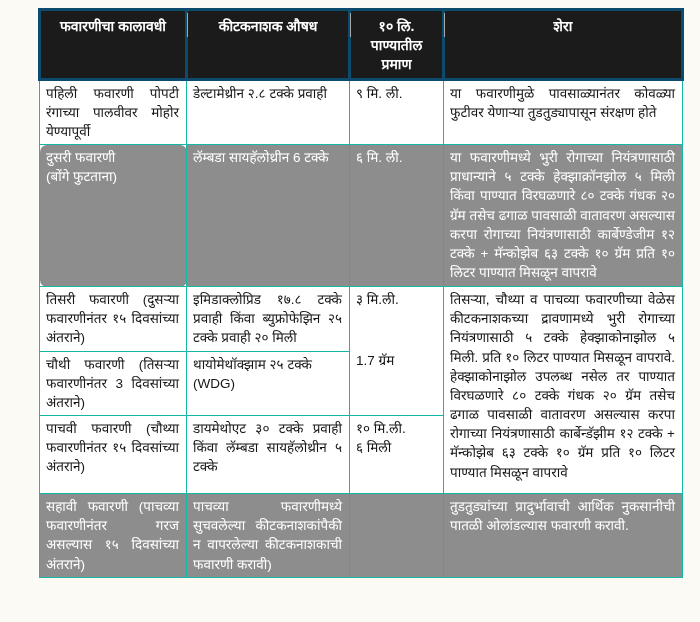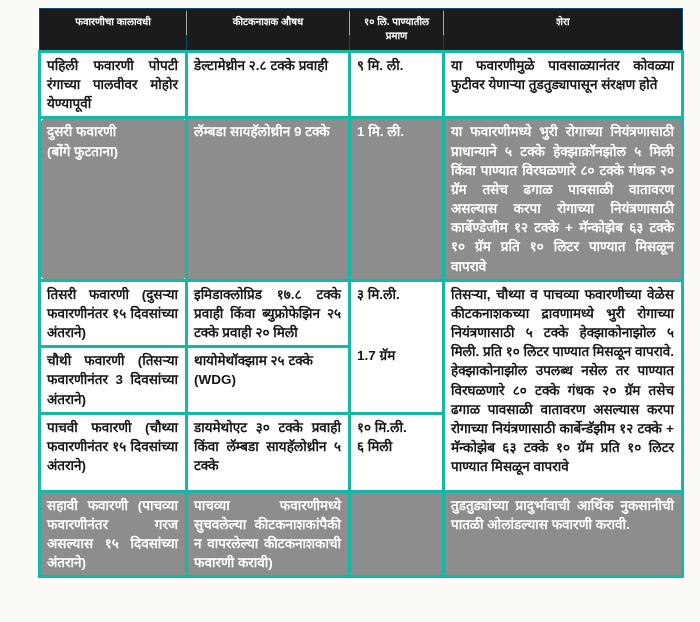--- a/index.html
+++ b/index.html
@@ -35,32 +35,31 @@
     background: #ffffff;
     font-size: 13.5px;
     line-height: 1.42;
   }
   .schedule-table col.c1 { width: 147px; }
   .schedule-table col.c2 { width: 163px; }
   .schedule-table col.c3 { width: 94px;  }
   .schedule-table col.c4 { width: 239px; }
 
   .schedule-table td {
-    border: 3px solid #14b8a6;
+    border: 1px solid #14b8a6;
     vertical-align: top;
     padding: 3px 7px 3px 6px;
     word-wrap: break-word;
-    font-weight: bold;
   }
   .schedule-table th {
     background: #1b1b1b;
     color: #ffffff;
-    border: 1px solid #0c4a6e;
+    border: 3px solid #0c4a6e;
     font-weight: bold;
-    font-size: 10px;
+    font-size: 14px;
     text-align: center;
     vertical-align: top;
     padding: 6px 4px 4px 4px;
     position: relative;
     line-height: 1.35;
   }
   .schedule-table th.sep::before {
     content: "";
     position: absolute;
     left: -1px;
@@ -109,22 +108,22 @@
       <tr class="r1">
         <td class="justify">पहिली फवारणी पोपटी रंगाच्या पालवीवर मोहोर येण्यापूर्वी</td>
         <td>डेल्टामेथ्रीन २.८ टक्के प्रवाही</td>
         <td>९ मि. ली.</td>
         <td class="justify">या फवारणीमुळे पावसाळ्यानंतर कोवळ्या फुटीवर येणाऱ्या तुडतुड्यापासून संरक्षण होते</td>
       </tr>
 
       <tr class="r2 row-dark">
         <td class="preline">दुसरी फवारणी
 (बोंगे फुटताना)</td>
-        <td>लॅम्बडा सायहॅलोथ्रीन 9 टक्के</td>
-        <td>1 मि. ली.</td>
+        <td>लॅम्बडा सायहॅलोथ्रीन 6 टक्के</td>
+        <td>६ मि. ली.</td>
         <td class="justify">या फवारणीमध्ये भुरी रोगाच्या नियंत्रणासाठी प्राधान्याने ५ टक्के हेक्झाक्रॉनझोल ५ मिली किंवा पाण्यात विरघळणारे ८० टक्के गंधक २० ग्रॅम तसेच ढगाळ पावसाळी वातावरण असल्यास करपा रोगाच्या नियंत्रणासाठी कार्बेण्डेजीम १२ टक्के + मॅन्कोझेब ६३ टक्के १० ग्रॅम प्रति १० लिटर पाण्यात मिसळून वापरावे</td>
       </tr>
 
       <tr class="r3">
         <td class="justify">तिसरी फवारणी (दुसऱ्या फवारणीनंतर १५ दिवसांच्या अंतराने)</td>
         <td class="justify">इमिडाक्लोप्रिड १७.८ टक्के प्रवाही किंवा ब्युफ्रोफेझिन २५ टक्के प्रवाही २० मिली</td>
         <td rowspan="2">
           <div>३ मि.ली.</div>
           <div class="dose-spacer"></div>
           <div>1.7 ग्रॅम</div>

